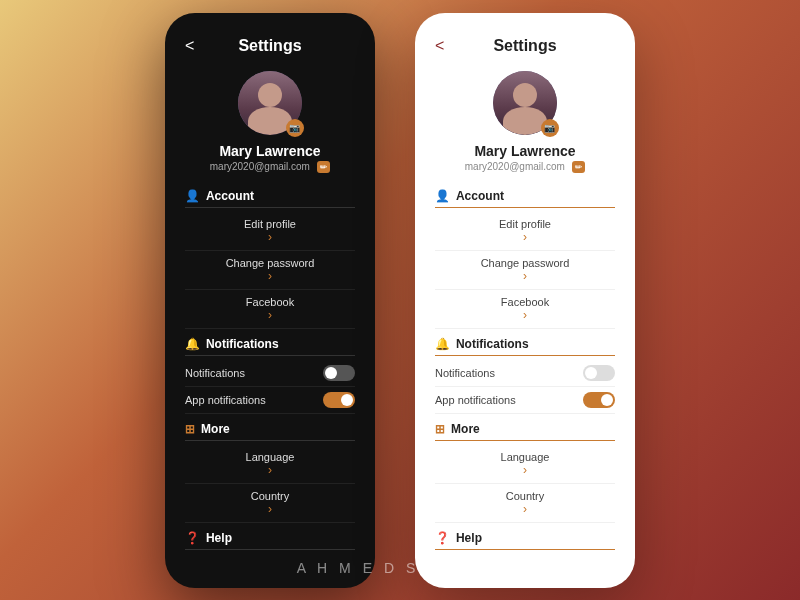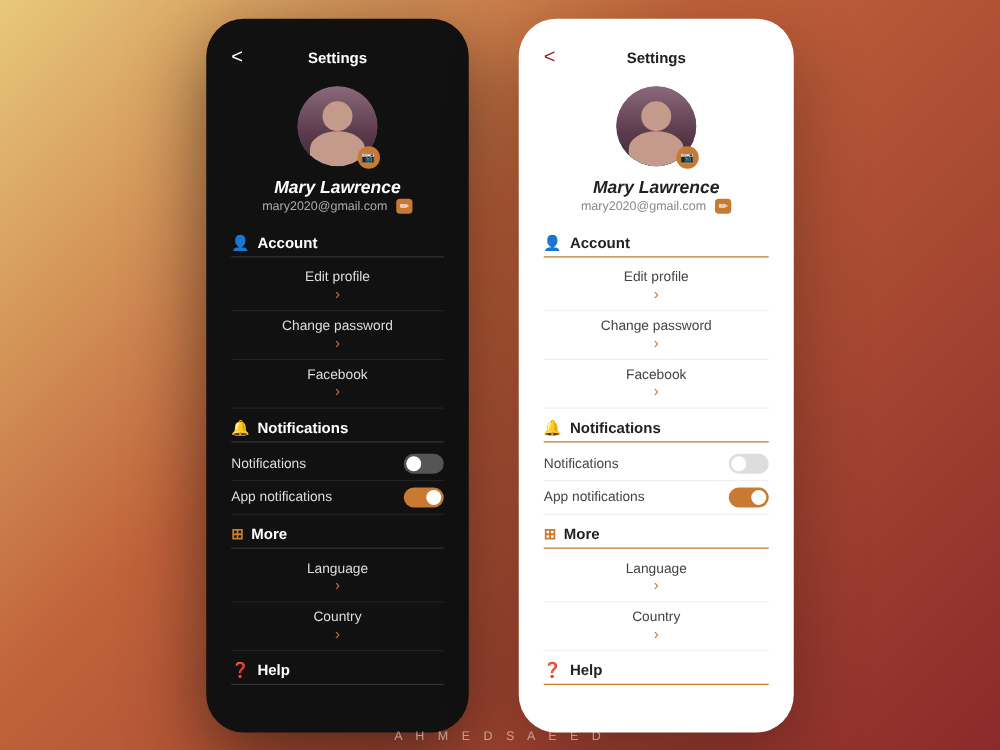--- a/index.html
+++ b/index.html
@@ -56,21 +56,21 @@
     }
     .back-arrow {
       position: absolute;
       left: 0;
       font-size: 16px;
       cursor: pointer;
     }
     .phone-dark .back-arrow { color: #fff; }
     .phone-light .back-arrow { color: #8b2a2a; }
     .settings-title {
-      font-size: 12px;
+      font-size: 16px;
       font-weight: 700;
     }
     .phone-dark .settings-title { color: #fff; }
     .phone-light .settings-title { color: #222; }
 
     
     .avatar-section {
       display: flex;
       flex-direction: column;
       align-items: center;
@@ -137,21 +137,20 @@
       align-items: center;
       justify-content: center;
       font-size: 9px;
       color: #fff;
       cursor: pointer;
     }
     .user-name {
       font-size: 14px;
       font-weight: 700;
       text-align: center;
-      font-style: italic;
     }
     .phone-dark .user-name { color: #fff; }
     .phone-light .user-name { color: #222; }
     .user-email {
       font-size: 10px;
       text-align: center;
       margin-top: 2px;
     }
     .phone-dark .user-email { color: #aaa; }
     .phone-light .user-email { color: #888; }
@@ -249,24 +248,24 @@
     .toggle-off::after { left: 2px; }
     .toggle-on::after { left: 18px; }
 
     .phone-light .toggle-off {
       background: #ddd;
     }
 
     
     .watermark {
       position: absolute;
-      bottom: 5px;
+      bottom: 24px;
       left: 50%;
       transform: translateX(-50%);
-      font-size: 10px;
+      font-size: 14px;
       letter-spacing: 4px;
       color: rgba(255,255,255,0.5);
       white-space: nowrap;
     }
   </style>
 </head>
 <body>
 
 <div class="phones-container">
 

